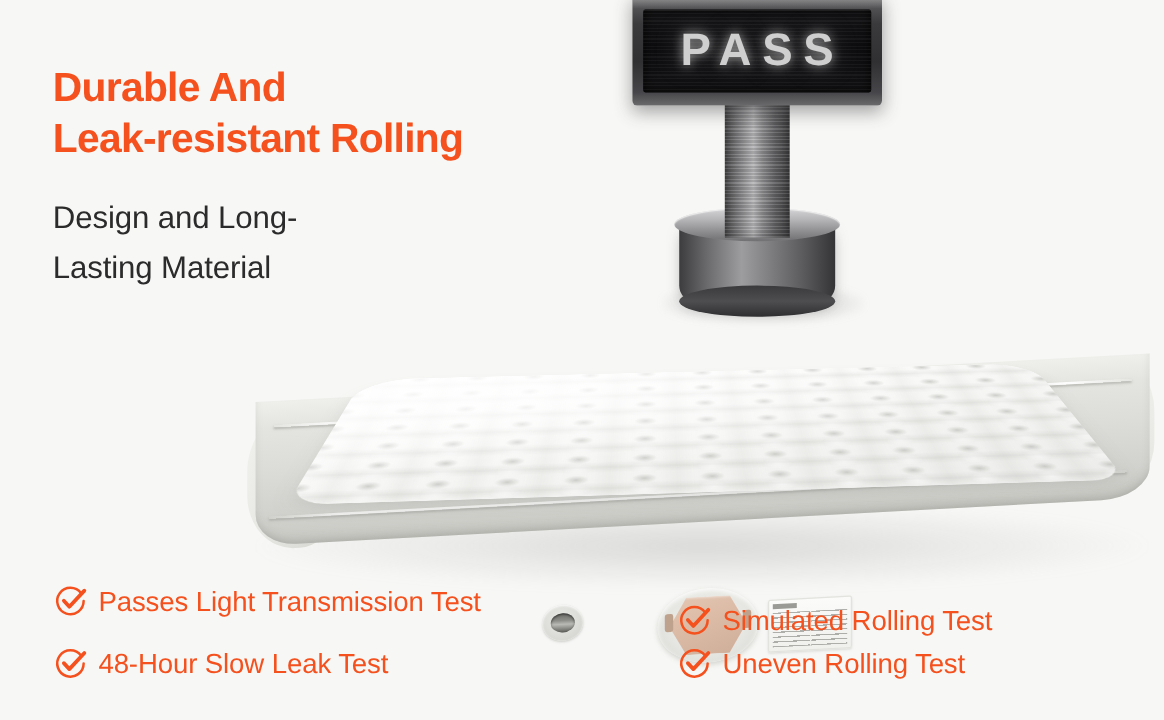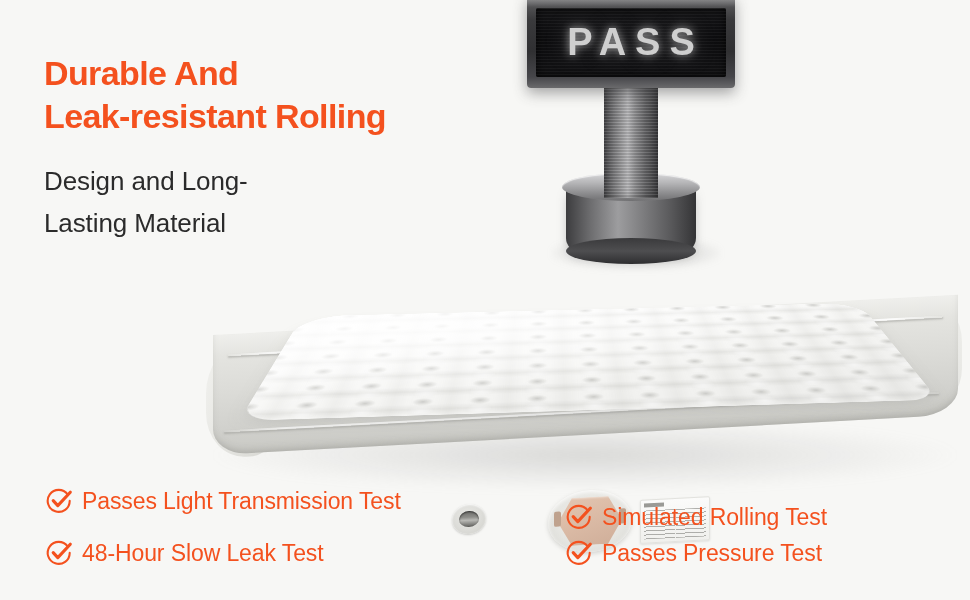--- a/index.html
+++ b/index.html
@@ -356,17 +356,17 @@
       <span class="flabel">Simulated Rolling Test</span>
     </div>
 
     <div class="feat f3">
       <span class="fc-icon">
         <svg width="30" height="30" viewBox="0 0 30 30" aria-hidden="true">
           <path d="M23.6 8.4a11 11 0 1 0 2.1 6.5" fill="none" stroke="#F4511E" stroke-width="2.1" stroke-linecap="round"></path>
           <path d="M9.2 14.6l4.6 5.0L26.3 6.2" fill="none" stroke="#F4511E" stroke-width="3.1" stroke-linecap="round" stroke-linejoin="round"></path>
         </svg>
       </span>
-      <span class="flabel">Passes Pressure Test</span>
+      <span class="flabel">Uneven Rolling Test</span>
     </div>
 
   </div>
 </div>
 
 </body></html>

